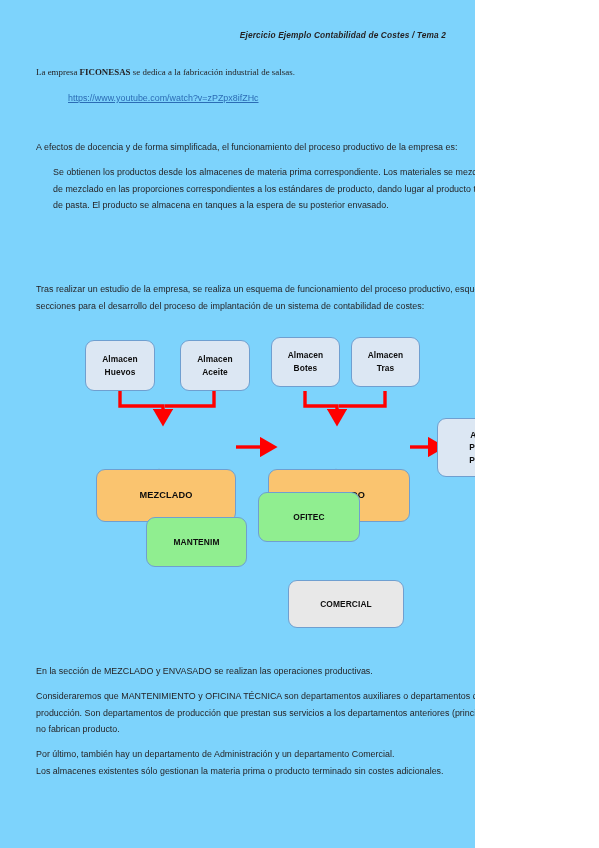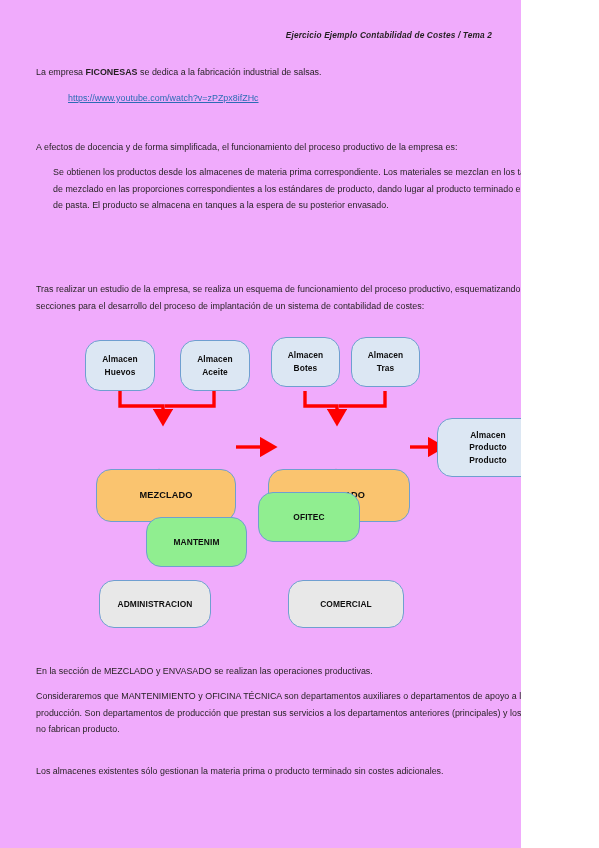--- a/index.html
+++ b/index.html
@@ -7,23 +7,22 @@
     padding: 0;
     background: #ffffff;
   }
   body {
     font-family: "Liberation Sans", sans-serif;
   }
   #page {
     position: relative;
     width: 475px;
     height: 848px;
-    background: #f0abfc;
+    background: #7dd3fc;
     overflow: hidden;
-    padding-left: 46px;
   }
 
   
   .doc-header {
     position: absolute;
     top: 30px;
     right: 29px;
     font-size: 8.3px;
     font-style: italic;
     font-weight: bold;
@@ -59,21 +58,21 @@
     left: 0;
     top: 0;
     width: 599px;
     height: 848px;
     pointer-events: none;
   }
   .node {
     position: absolute;
     box-sizing: border-box;
     border: 1.1px solid #6f9fd0;
-    border-radius: 15px;
+    border-radius: 9px;
     display: flex;
     align-items: center;
     justify-content: center;
     text-align: center;
     font-size: 8.4px;
     font-weight: bold;
     color: #0d0d0d;
     line-height: 12.6px;
     letter-spacing: 0.1px;
   }
@@ -83,21 +82,21 @@
   .node.grey   { background: #e8e8e8; }
   .node.big    { font-size: 9.2px; margin-top: 48px; }
 </style>
 </head>
 <body>
 
 <div id="page">
 
   <div class="doc-header">Ejercicio Ejemplo Contabilidad de Costes / Tema 2</div>
 
-  <div class="para" style="left:36px; top:64px; width:500px;">
+  <div class="para" style="left:36px; top:64px; width:500px;font-family:Liberation Serif, serif;">
     <span>La empresa </span><b>FICONESAS</b><span> se dedica a la fabricación industrial de salsas.</span>
   </div>
 
   <a class="link" style="left:36px; top:93px;" href="#">https://www.youtube.com/watch?v=zPZpx8ifZHc</a>
 
   <div class="para" style="left:36px; top:139px; width:520px;">A efectos de docencia y de forma simplificada, el funcionamiento del proceso productivo de la empresa es:</div>
 
   <div class="para indent" style="left:53px; top:164px; width:500px;">Se obtienen los productos desde los almacenes de materia prima correspondiente. Los materiales se mezclan en los tanques de mezclado en las proporciones correspondientes a los estándares de producto, dando lugar al producto terminado en forma de pasta. El producto se almacena en tanques a la espera de su posterior envasado.</div>
 
 
@@ -182,25 +181,25 @@
         <span>Almacen</span><br>
         <span>Producto</span><br>
         <span>Producto</span>
       </span>
     </div>
 
     <div class="node green" style="left:146px; top:517px; width:101px; height:50px;">MANTENIM</div>
 
     <div class="node green" style="left:258px; top:492px; width:102px; height:50px;">OFITEC</div>
 
-    <div class="node grey" style="left:99px; top:580px; width:112px; height:48px;">ADMINISTRACION</div>
 
     <div class="node grey" style="left:288px; top:580px; width:116px; height:48px;">COMERCIAL</div>
   </div>
 
   <div class="para" style="left:36px; top:688px; width:524px;">Consideraremos que MANTENIMIENTO y OFICINA TÉCNICA son departamentos auxiliares o departamentos de apoyo a la producción. Son departamentos de producción que prestan sus servicios a los departamentos anteriores (principales) y los cuales no fabrican producto.</div>
 
   <div class="para" style="left:36px; top:663px; width:520px;">En la sección de MEZCLADO y ENVASADO se realizan las operaciones productivas.</div>
 
+  <div class="para" style="left:36px; top:746px; width:520px;">Por último, también hay un departamento de Administración y un departamento Comercial.</div>
 
   <div class="para" style="left:36px; top:763px; width:520px;">Los almacenes existentes sólo gestionan la materia prima o producto terminado sin costes adicionales.</div>
 
 </div>
 
 </body></html>

